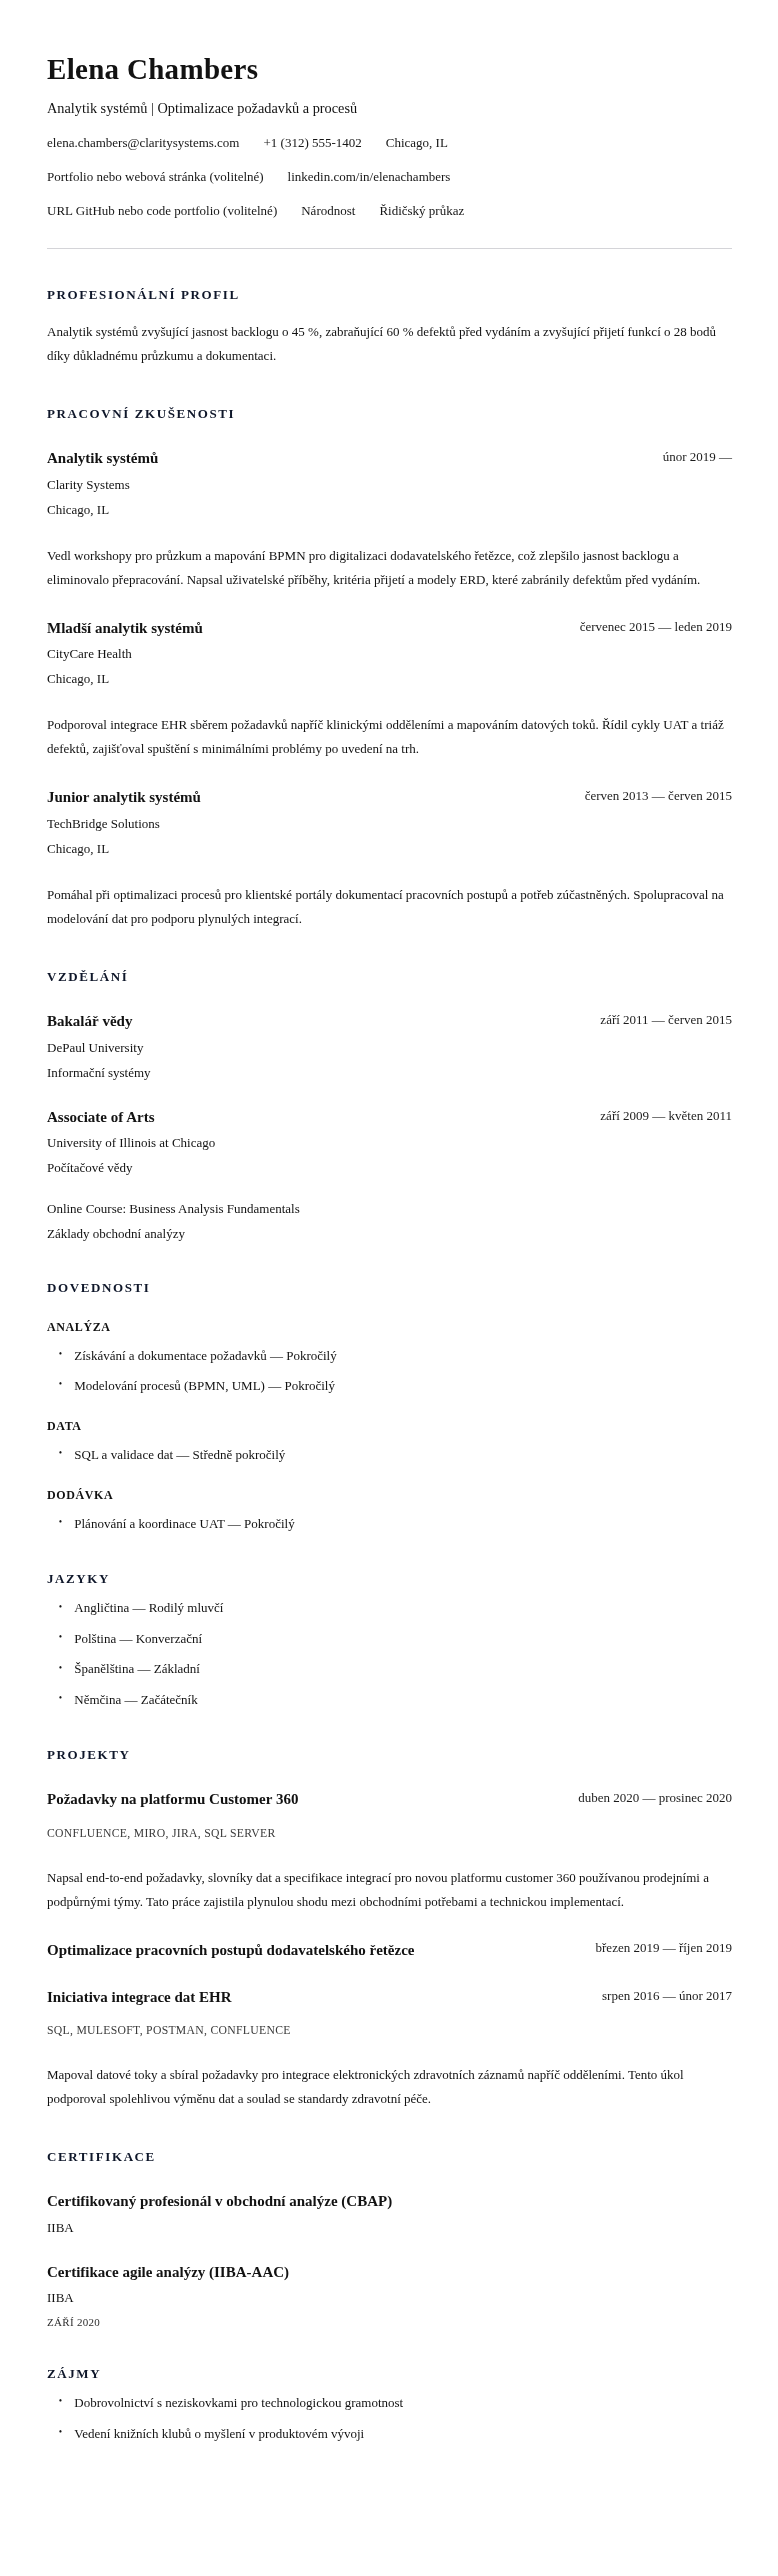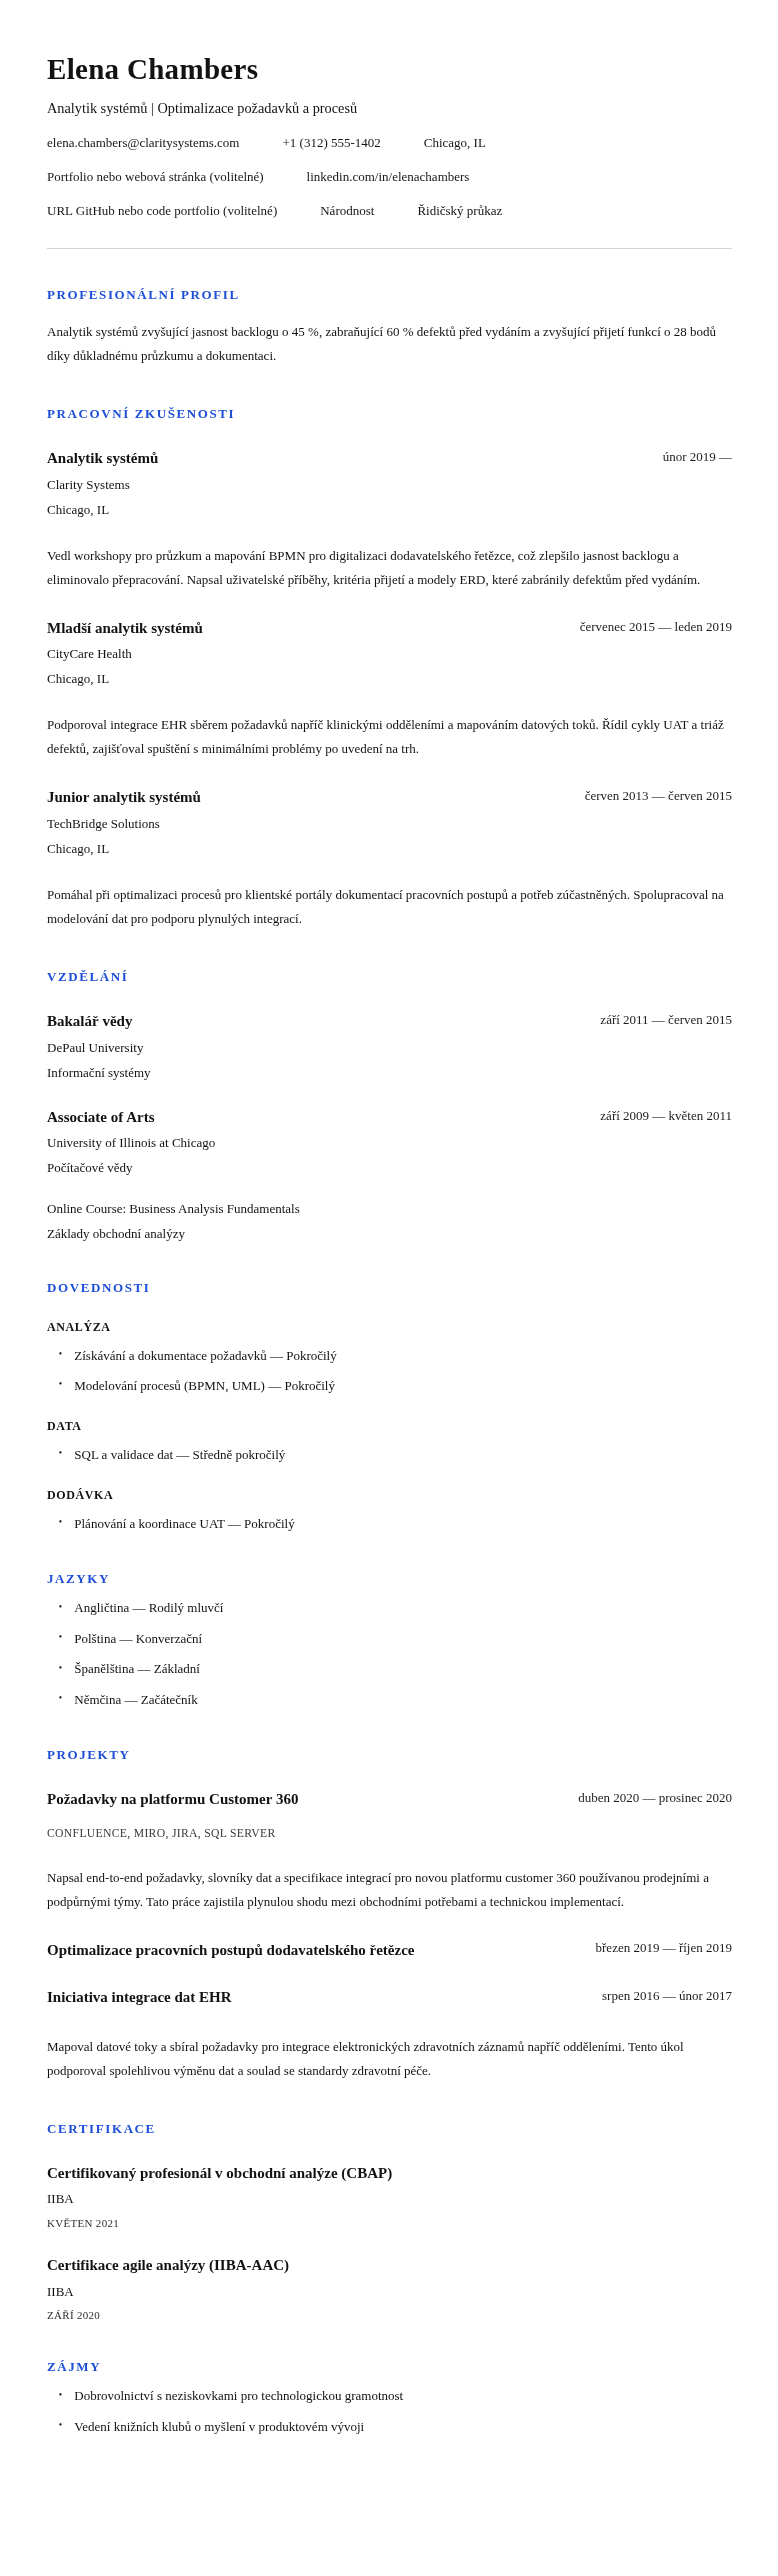--- a/index.html
+++ b/index.html
@@ -21,36 +21,36 @@
     letter-spacing: 0.3px;
     margin-top: 23px;
   }
   .subtitle {
     font-size: 14.3px;
     margin-top: 14.3px;
   }
   .contact-row {
     display: flex;
     flex-wrap: wrap;
-    gap: 43px;
+    gap: 24px;
     font-size: 13px;
     margin-top: 18px;
     color: #161616;
   }
   .divider {
     border: none;
     border-top: 1.3px solid #d4d4d8;
     margin: 28.6px 0 0 0;
   }
   .section { margin-top: 38px; }
   .sec-h {
     font-size: 13px;
     font-weight: 700;
     letter-spacing: 1.6px;
-    color: #1d4ed8;
+    color: #0f172a;
   }
   .para {
     font-size: 13px;
     line-height: 1.85;
     margin-top: 17px;
     max-width: 678px;
   }
   
   .item { margin-top: 25px; }
   .item-head {
@@ -260,31 +260,31 @@
         <div class="item-title">Optimalizace pracovních postupů dodavatelského řetězce</div>
         <div class="item-date">březen 2019 — říjen 2019</div>
       </div>
     </div>
 
     <div class="item">
       <div class="item-head">
         <div class="item-title">Iniciativa integrace dat EHR</div>
         <div class="item-date">srpen 2016 — únor 2017</div>
       </div>
+      <div class="tools-line">SQL, MULESOFT, POSTMAN, CONFLUENCE</div>
       <p class="para item-desc">Mapoval datové toky a sbíral požadavky pro integrace elektronických zdravotních záznamů napříč odděleními. Tento úkol podporoval spolehlivou výměnu dat a soulad se standardy zdravotní péče.</p>
     </div>
   </section>
 
   <section class="section">
     <div class="sec-h">CERTIFIKACE</div>
 
     <div class="item">
       <div class="item-title">Certifikovaný profesionál v obchodní analýze (CBAP)</div>
       <div class="item-sub">IIBA</div>
-      <div class="cert-date">KVĚTEN 2021</div>
     </div>
 
     <div class="item">
       <div class="item-title">Certifikace agile analýzy (IIBA-AAC)</div>
       <div class="item-sub">IIBA</div>
       <div class="cert-date">ZÁŘÍ 2020</div>
     </div>
   </section>
 
   <section class="section">

